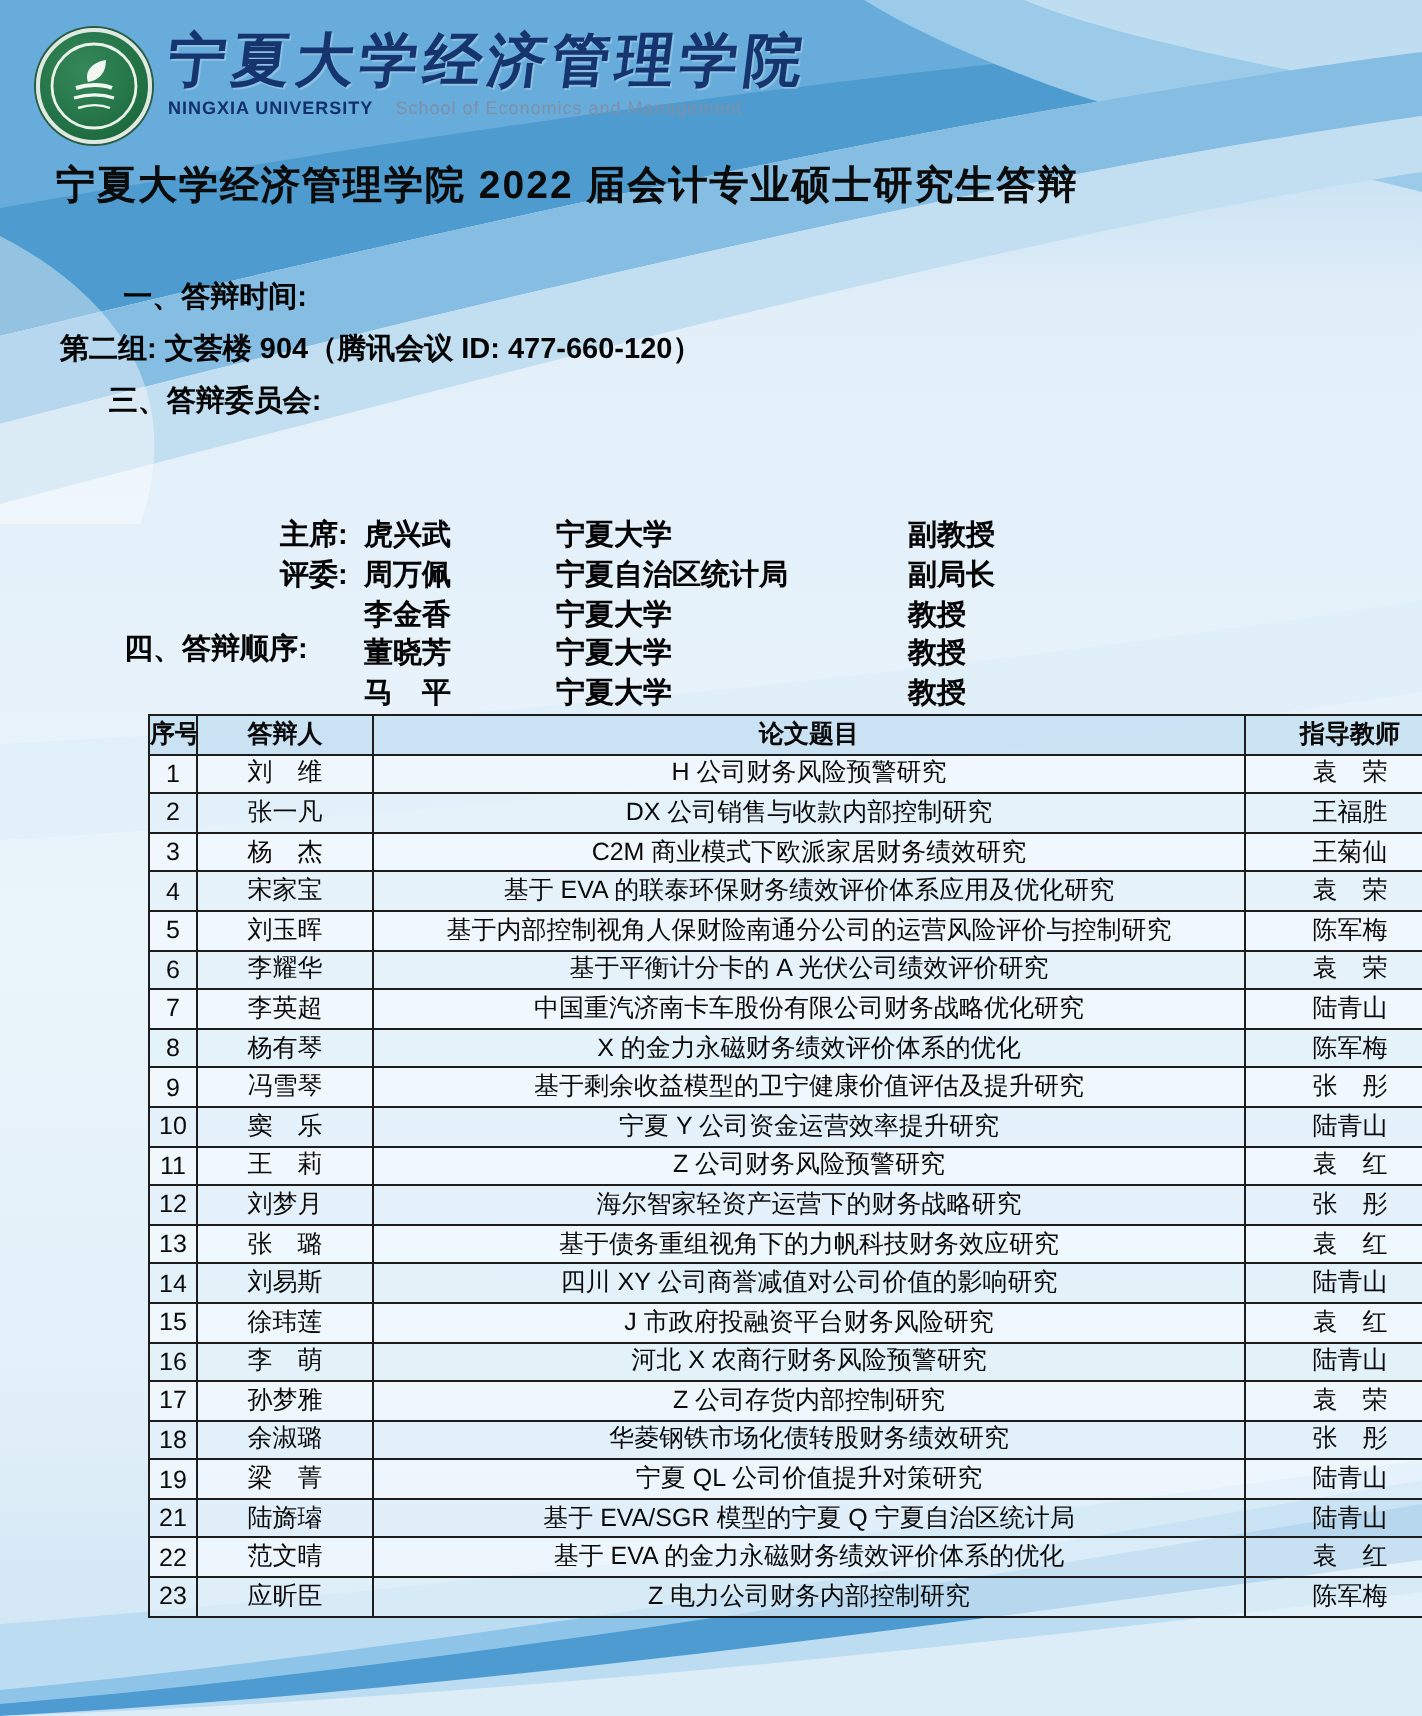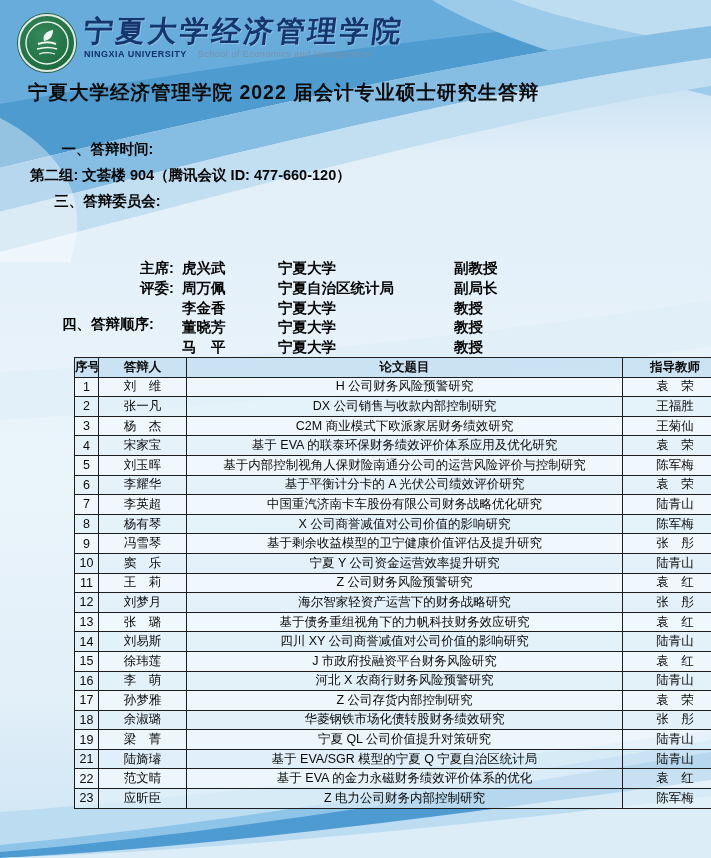--- a/index.html
+++ b/index.html
@@ -199,21 +199,21 @@
             </tr>
             <tr>
               <td>7</td>
               <td>李英超</td>
               <td>中国重汽济南卡车股份有限公司财务战略优化研究</td>
               <td>陆青山</td>
             </tr>
             <tr>
               <td>8</td>
               <td>杨有琴</td>
-              <td>X 公司商誉减值对公司价值的影响研究</td>
+              <td>X 的金力永磁财务绩效评价体系的优化</td>
               <td>陈军梅</td>
             </tr>
             <tr>
               <td>9</td>
               <td>冯雪琴</td>
               <td>基于剩余收益模型的卫宁健康价值评估及提升研究</td>
               <td>张　彤</td>
             </tr>
             <tr>
               <td>10</td>

